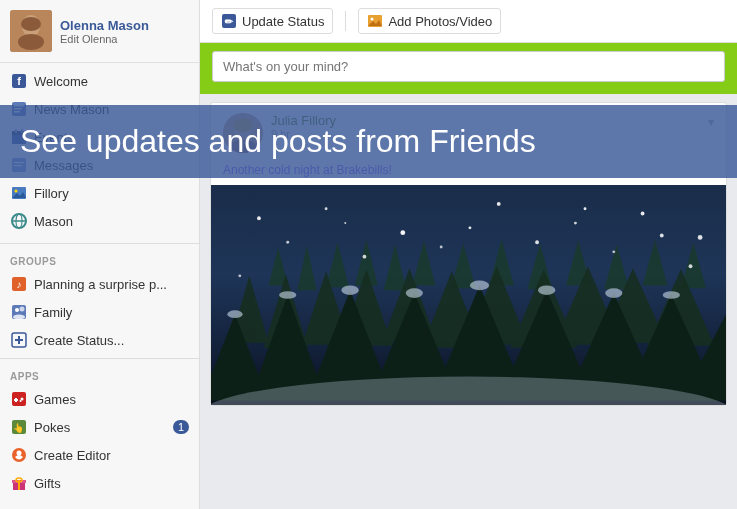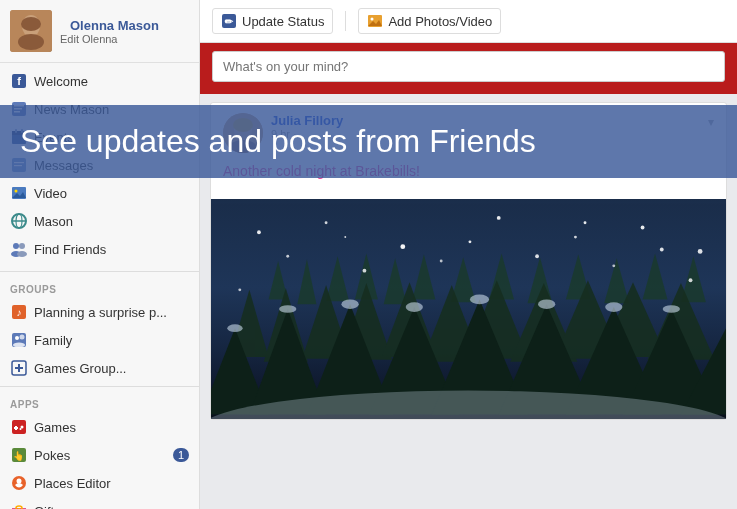--- a/index.html
+++ b/index.html
@@ -47,21 +47,20 @@
       background: linear-gradient(135deg, #c9a07a 30%, #8a6a4a 100%);
       display: flex;
       align-items: center;
       justify-content: center;
     }
     .profile-info { display: flex; flex-direction: column; }
     .profile-name {
       font-size: 13px;
       font-weight: bold;
       color: #3b5998;
-      margin-left: 10px;
     }
     .profile-edit {
       font-size: 11px;
       color: #666;
     }
 
     
     .sidebar-section {
       padding: 4px 0;
     }
@@ -148,21 +147,21 @@
       justify-content: center;
     }
     .divider-vert {
       width: 1px;
       height: 20px;
       background: #ddd;
     }
 
     
     .status-input-area {
-      background: #b91c1c;
+      background: #84cc16;
       padding: 8px 12px 12px 12px;
     }
     .status-input {
       width: 100%;
       border: 1px solid #ccc;
       border-radius: 3px;
       padding: 7px 10px;
       font-size: 13px;
       color: #aaa;
       outline: none;
@@ -209,37 +208,37 @@
     }
     .post-avatar {
       width: 40px;
       height: 40px;
       border-radius: 50%;
       background: #c9a07a;
       overflow: hidden;
       flex-shrink: 0;
     }
     .post-user-name {
-      font-weight: bold;
-      color: #1d4ed8;
+      font-weight: normal;
+      color: #4d7c0f;
       font-size: 13px;
     }
     .post-time {
       font-size: 11px;
       color: #999;
     }
     .post-chevron {
       color: #aaa;
       font-size: 12px;
       margin-top: 2px;
     }
     .post-text {
-      padding: 4px 12px 20px 12px;
-      font-size: 14px;
-      color: #ec4899;
+      padding: 4px 12px 8px 12px;
+      font-size: 12px;
+      color: #8b5cf6;
     }
     .post-image {
       width: 100%;
       height: 220px;
       background: linear-gradient(180deg, #1a2d4a 0%, #1e3a5a 20%, #152840 40%, #0d1e30 60%, #0a1828 80%, #080f1a 100%);
       overflow: hidden;
       position: relative;
     }
 
     
@@ -330,45 +329,34 @@
       </div>
 
       <div class="sidebar-item">
         <span class="icon">
           <svg width="16" height="16" viewBox="0 0 16 16">
               <rect x="1" y="2" width="14" height="12" rx="1" fill="#4a7abf"></rect>
               <circle cx="5" cy="6" r="1.5" fill="#ffd700"></circle>
               <polygon points="1,13 6,8 9,11 12,7 15,13" fill="#2a5a9a"></polygon>
             </svg>
         </span>
-        <span class="label">Video</span>
+        <span class="label">Fillory</span>
       </div>
 
       <div class="sidebar-item">
         <span class="icon">
           <svg width="16" height="16" viewBox="0 0 16 16">
               <circle cx="8" cy="8" r="7" fill="none" stroke="#3b8a8a" stroke-width="2"></circle>
               <line x1="1" y1="8" x2="15" y2="8" stroke="#3b8a8a" stroke-width="1.5"></line>
               <ellipse cx="8" cy="8" rx="3" ry="7" fill="none" stroke="#3b8a8a" stroke-width="1.2"></ellipse>
             </svg>
         </span>
         <span class="label">Mason</span>
       </div>
 
-      <div class="sidebar-item">
-        <span class="icon">
-          <svg width="18" height="16" viewBox="0 0 18 16">
-              <circle cx="6" cy="5" r="3" fill="#5d7ab8"></circle>
-              <circle cx="12" cy="5" r="3" fill="#8a9abb"></circle>
-              <ellipse cx="6" cy="13" rx="5" ry="3" fill="#5d7ab8"></ellipse>
-              <ellipse cx="12" cy="13" rx="5" ry="3" fill="#8a9abb"></ellipse>
-            </svg>
-        </span>
-        <span class="label">Find Friends</span>
-      </div>
     </div>
 
     <hr class="sidebar-divider">
 
     <div class="sidebar-section-title">GROUPS</div>
 
     <div class="sidebar-item">
       <span class="icon icon-orange">
         <svg width="16" height="16" viewBox="0 0 16 16">
             <rect x="1" y="1" width="14" height="14" rx="2" fill="#e0622a"></rect>
@@ -391,21 +379,21 @@
     </div>
 
     <div class="sidebar-item">
       <span class="icon icon-blue">
         <svg width="16" height="16" viewBox="0 0 16 16">
             <rect x="1" y="1" width="14" height="14" rx="2" fill="none" stroke="#3b5998" stroke-width="1.5"></rect>
             <line x1="8" y1="4" x2="8" y2="12" stroke="#3b5998" stroke-width="2"></line>
             <line x1="4" y1="8" x2="12" y2="8" stroke="#3b5998" stroke-width="2"></line>
           </svg>
       </span>
-      <span class="label">Games Group...</span>
+      <span class="label">Create Status...</span>
     </div>
 
     <hr class="sidebar-divider">
 
     <div class="sidebar-section-title">APPS</div>
 
     <div class="sidebar-item">
       <span class="icon">
         <svg width="16" height="16" viewBox="0 0 16 16">
             <rect x="1" y="1" width="14" height="14" rx="2" fill="#cc2222"></rect>
@@ -430,21 +418,21 @@
     </div>
 
     <div class="sidebar-item">
       <span class="icon">
         <svg width="16" height="16" viewBox="0 0 16 16">
             <circle cx="8" cy="8" r="7" fill="#e8622a"></circle>
             <circle cx="8" cy="6" r="2.5" fill="white"></circle>
             <path d="M4,10 Q8,15 12,10 Q10,8 8,8 Q6,8 4,10" fill="white"></path>
           </svg>
       </span>
-      <span class="label">Places Editor</span>
+      <span class="label">Create Editor</span>
     </div>
 
     <div class="sidebar-item">
       <span class="icon">
         <svg width="16" height="16" viewBox="0 0 16 16">
             <rect x="2" y="7" width="12" height="8" fill="#cc3377"></rect>
             <rect x="1" y="5" width="14" height="3" fill="#e0558a"></rect>
             <rect x="7" y="5" width="2" height="10" fill="#ffaa00"></rect>
             <ellipse cx="8" cy="5" rx="3" ry="2" fill="none" stroke="#ffaa00" stroke-width="1.5"></ellipse>
           </svg>

